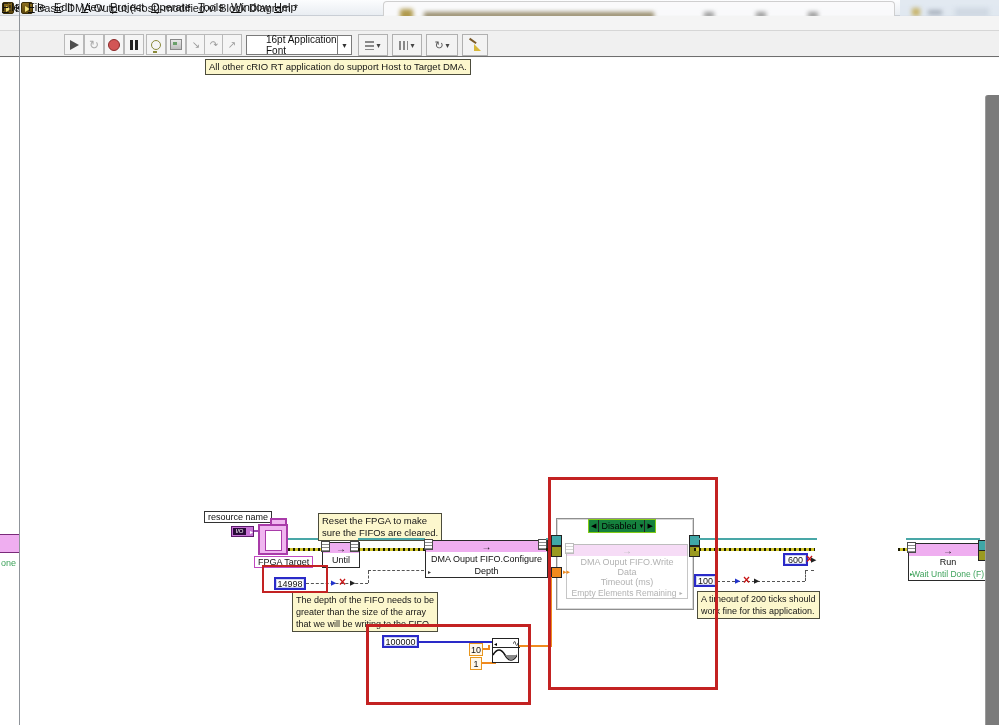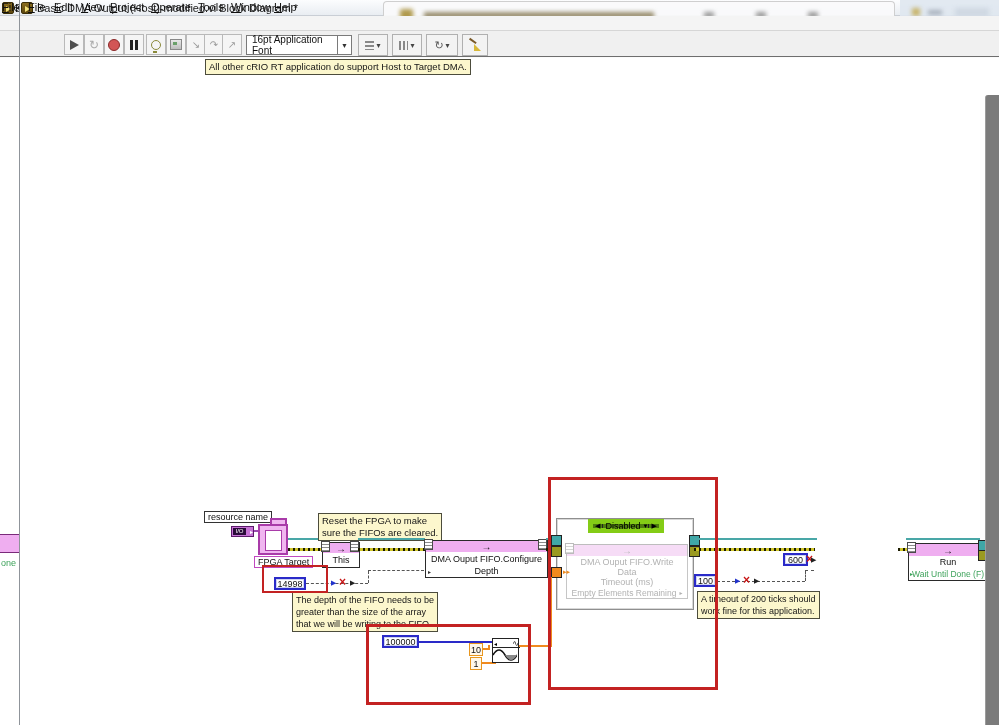--- a/index.html
+++ b/index.html
@@ -44,21 +44,21 @@
   .redbox{border:3px solid #c32222;background:transparent;}
   .redbox.thin{border-width:2px;}
   .tun{position:absolute;width:9px;height:9px;border:1px solid #222;}
   .tun.teal{background:#3fa7a7;}
   .tun.olive{background:#9a9a20;}
   .tun.orange{background:#f08a1e;}
   .bwx{position:absolute;color:#c81515;font-weight:bold;font-size:12px;line-height:1;}
   .bwa{position:absolute;font-size:7px;line-height:1;}
   .labelbox{background:#fff;border:1px solid #333;padding:0 3px;font-size:9px;color:#111;white-space:nowrap;}
   .greentxt{color:#3fa35c;}
-  .seltab{background:#4d7c0f;border:5px solid #84cc16;display:flex;align-items:stretch;font-size:9px;}
+  .seltab{background:#15803d;border:1px solid #84cc16;display:flex;align-items:stretch;font-size:9px;}
   .selcell{display:flex;align-items:center;justify-content:center;padding:0 2px;}
   u{text-decoration:underline;}
 </style>
 </head>
 <body>
 
 <div class="stage">
 
   <div class="abs titlebar"></div>
   <div class="abs lvicon" style="left:2px;top:2px;"></div>
@@ -123,21 +123,21 @@
   <div class="tbtn" style="left:186px;">
     <span style="color:#9a9a9a;font-size:10px;">↘</span>
   </div>
   <div class="tbtn" style="left:204px;">
     <span style="color:#9a9a9a;font-size:10px;">↷</span>
   </div>
   <div class="tbtn" style="left:222px;">
     <span style="color:#9a9a9a;font-size:10px;">↗</span>
   </div>
   <div class="fontbox" style="left:246px;width:104px;">
-    <span style="padding-left:5px;flex:1;">16pt Application Font</span>
+    <span style="padding-left:19px;flex:1;">16pt Application Font</span>
     <span style="width:13px;align-self:stretch;border-left:1px solid #7a7a7a;display:flex;align-items:center;justify-content:center;font-size:7px;color:#333;">▼</span>
   </div>
   <div class="ddbtn" style="left:358px;width:28px;">
     <span style="display:inline-block;width:9px;height:9px;background:repeating-linear-gradient(#888 0 2px,#f3f3f3 2px 4px);"></span>▾
   </div>
   <div class="ddbtn" style="left:392px;width:28px;">
     <span style="display:inline-block;width:9px;height:9px;background:repeating-linear-gradient(90deg,#888 0 2px,#f3f3f3 2px 4px);"></span>▾
   </div>
   <div class="ddbtn" style="left:426px;width:30px;">
     <span style="font-size:11px;color:#555;">↻</span>▾
@@ -177,21 +177,21 @@
   <div class="abs note" style="left:318px;top:513px;">
     <div>Reset the FPGA to make</div>
     <div>sure the FIFOs are cleared.</div>
   </div>
   <div class="abs" style="left:322px;top:542px;width:36px;height:25px;">
     <div class="nodehdr" style="position:absolute;left:0;top:0;width:36px;height:11px;">
         <span class="arrowglyph">→</span>
       </div>
     <span class="nub" style="left:-1px;top:-1px;"></span>
     <span class="nub" style="right:-1px;top:-1px;"></span>
-    <div class="noderow" style="position:absolute;left:0;top:11px;width:36px;height:14px;">This</div>
+    <div class="noderow" style="position:absolute;left:0;top:11px;width:36px;height:14px;">Until</div>
   </div>
 
   <div class="abs tealw" style="left:358px;top:538px;width:67px;height:2px;"></div>
   <div class="abs errw" style="left:358px;top:548px;width:67px;height:3px;"></div>
 
   <div class="abs bluec" style="left:274px;top:577px;width:32px;height:13px;">14998</div>
   <div class="abs hdash" style="left:306px;top:583px;width:62px;"></div>
   <span class="bwa" style="left:331px;top:579px;color:#2233cc;">▶</span>
   <span class="bwx" style="left:339px;top:576px;">×</span>
   <span class="bwa" style="left:350px;top:579px;color:#222;">▶</span>

